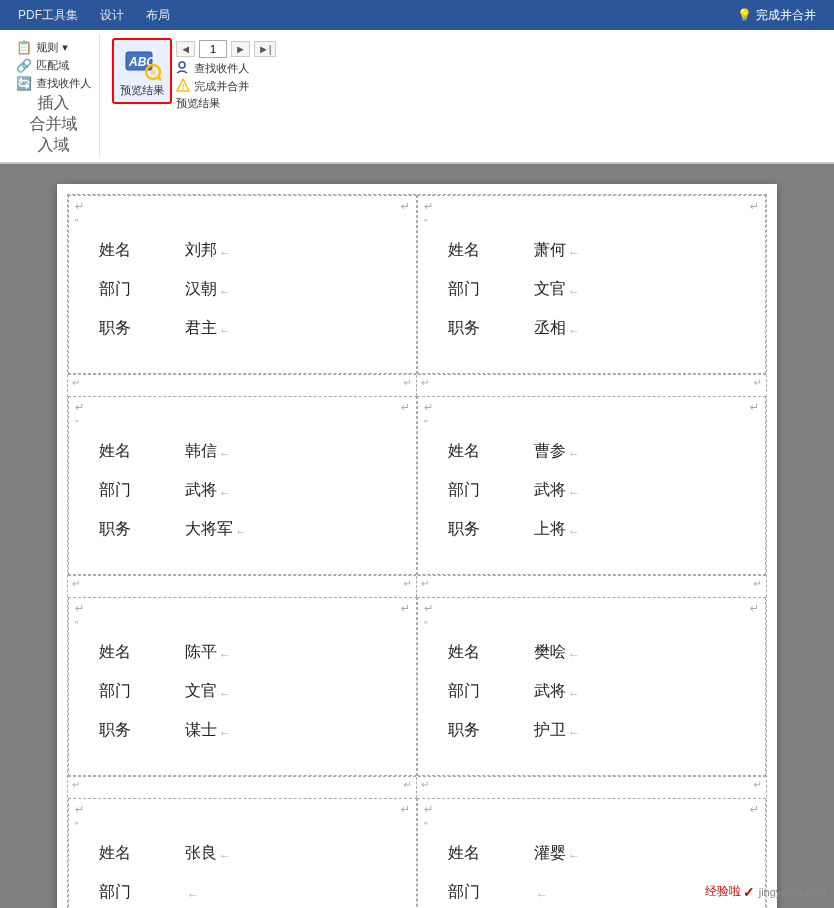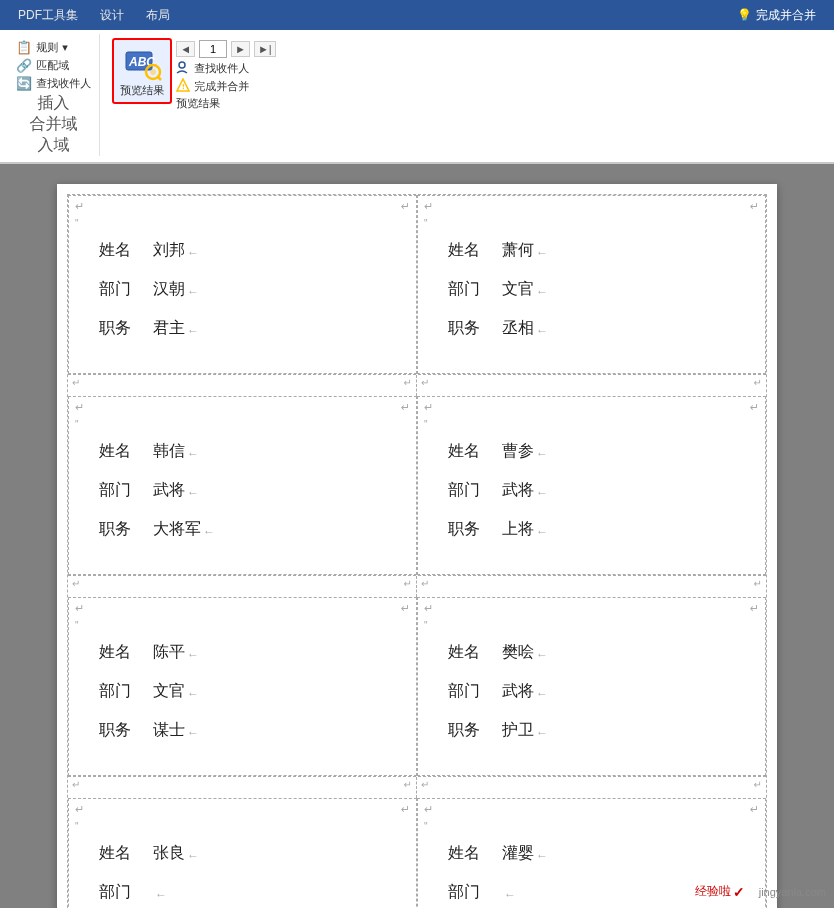--- a/index.html
+++ b/index.html
@@ -215,21 +215,21 @@
       margin-bottom: 18px;
       font-size: 16px;
     }
     .card-field-label {
       width: 50px;
       color: #222;
       font-weight: normal;
     }
     .card-field-value {
       color: #222;
-      margin-left: 4px;
+      margin-left: 36px;
     }
     .card-field-arrow {
       font-size: 12px;
       color: #aaa;
       margin-left: 2px;
     }
 
     
     .watermark {
       position: fixed;
@@ -546,14 +546,14 @@
             </div>
           </div>
         </div>
       </div>
   </div>
 </div>
 
 <div class="watermark">
   <span style="font-size:12px;color:#cc0000;">经验啦</span>
   <span style="color:#cc0000;font-size:14px;font-weight:bold;">✓</span>
-  <span style="font-size:11px;color:#888;margin-left:12px;">jingyanla.com</span>
+  <span style="font-size:11px;color:#888;margin-left:2px;">jingyanla.com</span>
 </div>
 
 </body></html>

